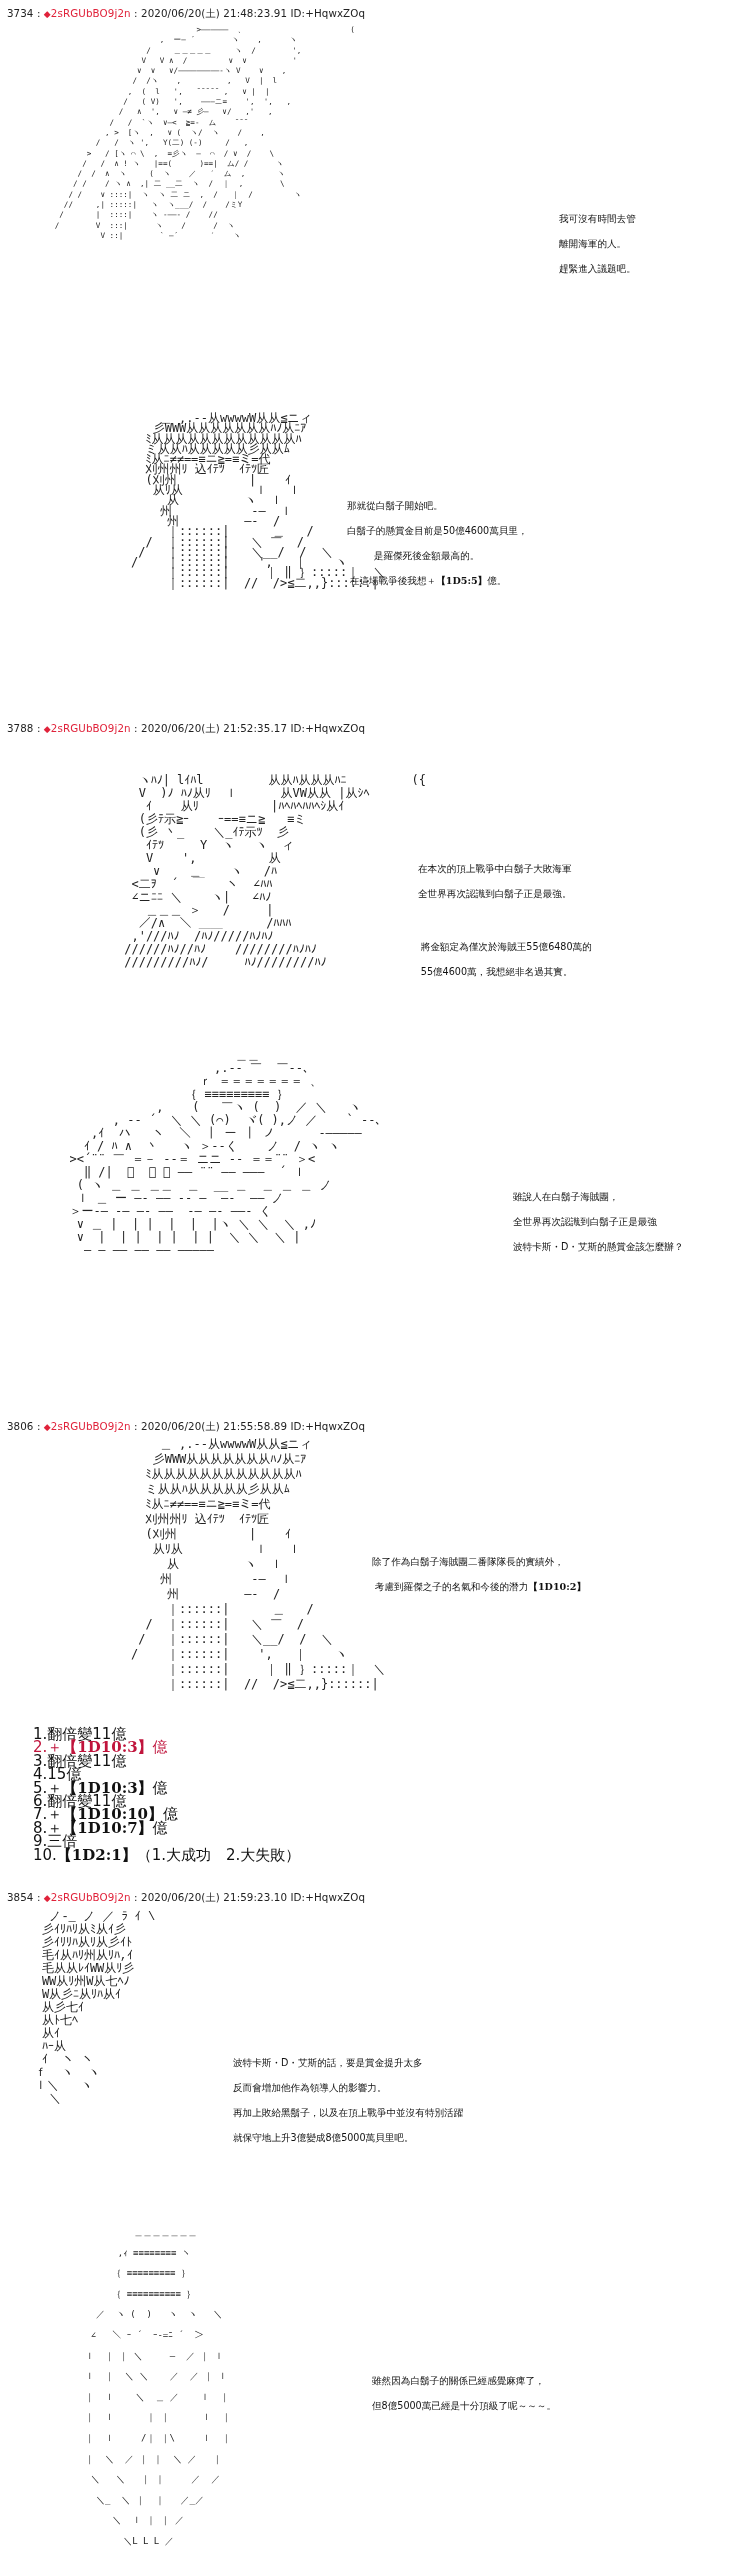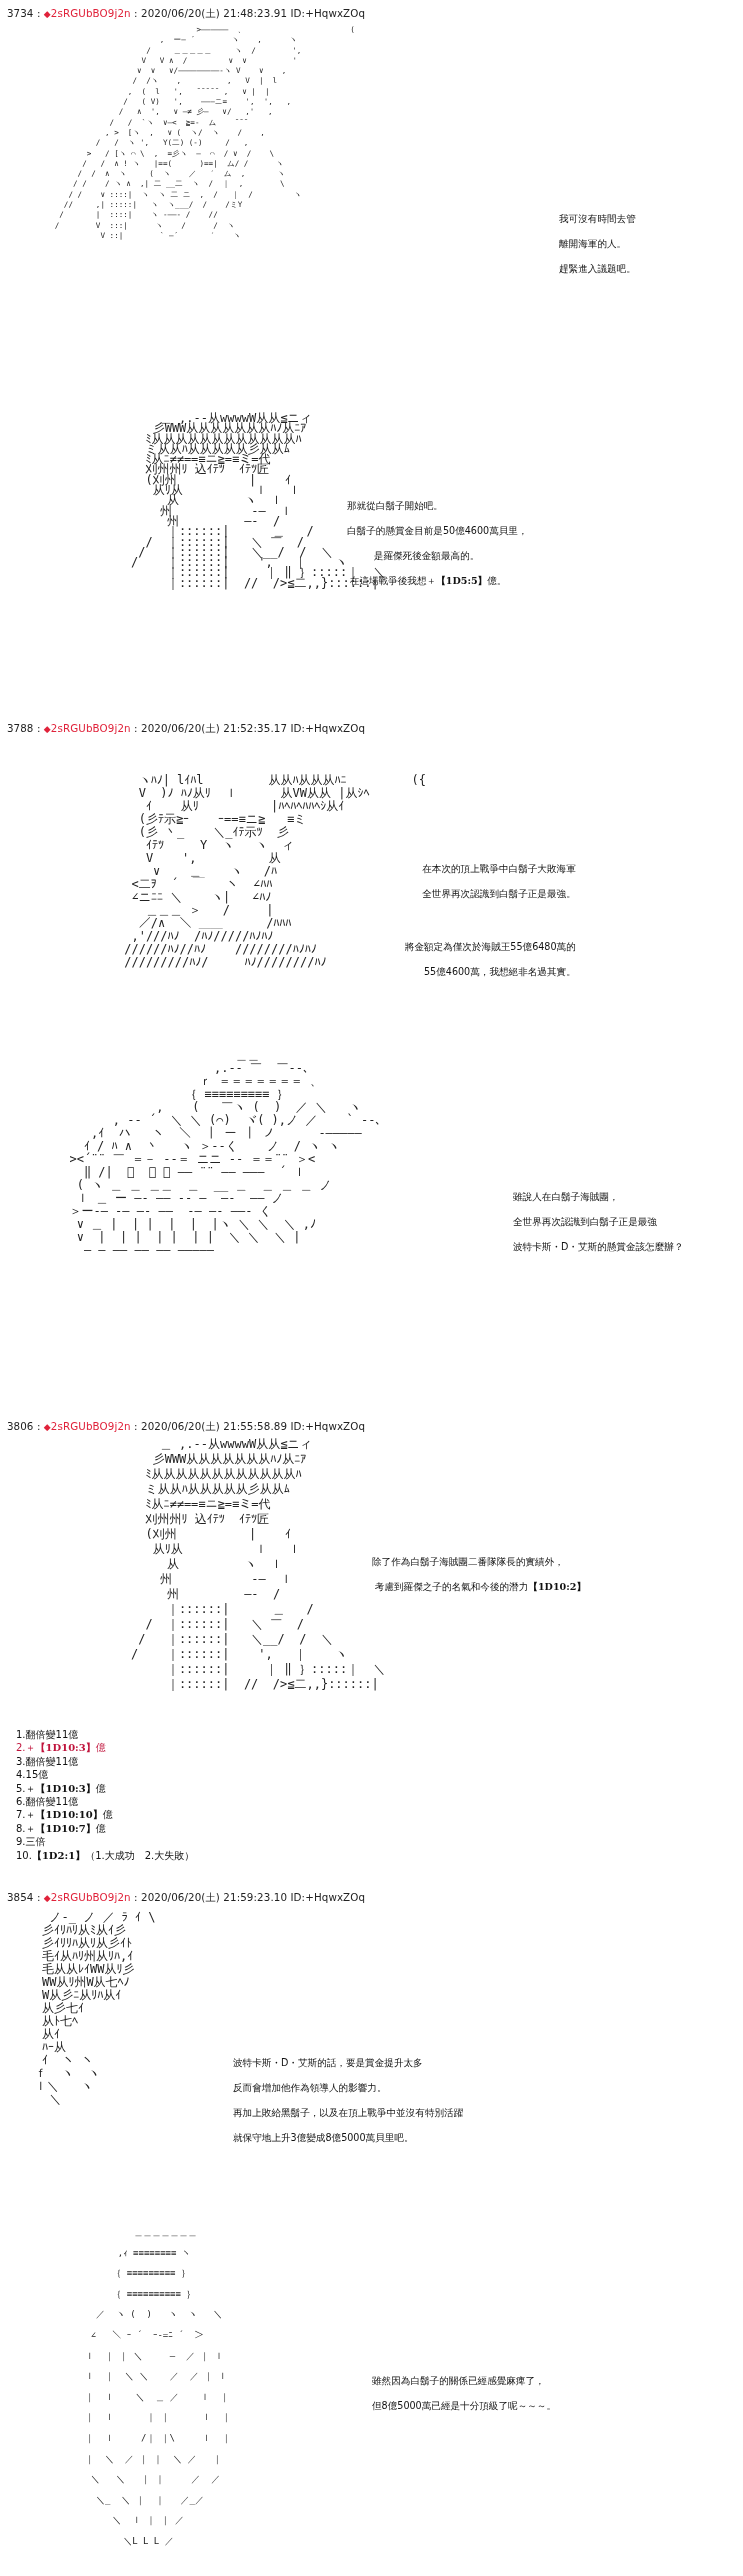--- a/index.html
+++ b/index.html
@@ -5,21 +5,21 @@
   html, body { margin: 0; padding: 0; background: #ffffff; }
   body { width: 743px; height: 2576px; position: relative; overflow: hidden;
          font-family: "DejaVu Sans", "Liberation Sans", sans-serif; color: #111; }
   .post-header { position: absolute; left: 6.9px; font-size: 10.3px; white-space: nowrap; color: #222; letter-spacing: 0.1px; }
   .post-header .trip { color: #e0223a; }
   .post-header .diamond { color: #e0223a; font-size: 9px; }
   .art { position: absolute; font-family: "DejaVu Sans Mono", "Liberation Mono", monospace;
          font-size: 12px; line-height: 10.3px; white-space: pre; color: #222; }
   .dialog { position: absolute; font-size: 9.6px; line-height: 19px; white-space: nowrap; color: #111; }
   .dialog .dice { font-weight: bold; font-family: "DejaVu Serif", "Liberation Serif", serif; }
-  .choices { position: absolute; left: 16px; top: 1728px; font-size: 10px; line-height: 13.4px; white-space: nowrap; }
+  .choices { position: absolute; left: 33px; top: 1728px; font-size: 15px; line-height: 13.4px; white-space: nowrap; }
   .choices .dice { font-weight: bold; font-family: "DejaVu Serif", "Liberation Serif", serif; }
   .choices .selected { color: #c0143c; }
 </style>
 </head>
 <body>
 
 <div class="post-header" style="top:6.9px;">
   <span>3734</span>
   <span>:</span>
   <span class="diamond">◆</span><span class="trip">2sRGUbBO9j2n</span>
@@ -99,21 +99,21 @@
     ｲﾃﾂ     Υ  ヽ   ヽ  ィ
     V    ',          从
      ∨    ＿    ヽ   /ﾊ
   &lt;二ｦ  ´  ￣   ヽ  ∠ﾊﾊ
   ∠ニﾆﾆ ＼    ヽ|   ∠ﾊﾉ
     ＿＿＿ ＞   /     |
    ／/∧  ＼ ＿＿      /ﾊﾊﾊ
   ,'///ﾊﾉ  /ﾊﾉ/////ﾊﾉﾊﾉ
  //////ﾊﾉ//ﾊﾉ    ////////ﾊﾉﾊﾉ
  /////////ﾊﾉ/     ﾊﾉ////////ﾊﾉ</div>
-<div class="dialog" style="left:402px; top:856px; line-height:25px;text-align:right;">
+<div class="dialog" style="left:418px; top:856px; line-height:25px;">
   <div>在本次的頂上戰爭中白鬍子大敗海軍</div>
   <div>全世界再次認識到白鬍子正是最強。</div>
   <div style="padding-left:2.8px;margin-top:28px;">將金額定為僅次於海賊王55億6480萬的</div>
   <div style="padding-left:2.8px;">55億4600萬，我想絕非名過其實。</div>
 </div>
 
 <div class="art" style="left:55px; top:1049px; line-height:13px;">                         ＿＿
                       ,.-‐ ￣  ￣‐-､
                     ｒ ＝＝＝＝＝＝＝ 、
                   ｛ ≡≡≡≡≡≡≡≡≡ ｝
@@ -190,21 +190,21 @@
 </div>
 
 <div class="post-header" style="top:1891px;">
   <span>3854</span>
   <span>:</span>
   <span class="diamond">◆</span><span class="trip">2sRGUbBO9j2n</span>
   <span>:</span>
   <span>2020/06/20(土) 21:59:23.10</span>
   <span>ID:+HqwxZOq</span>
 </div>
-<div class="art" style="left:27.5px; top:1911px; line-height:13px;">   ノ‐_ ノ ／ ﾗ ｲ \
+<div class="art" style="left:27.5px; top:1911px; line-height:13px;font-family:Liberation Mono, monospace;">   ノ‐_ ノ ／ ﾗ ｲ \
   彡ｲﾘﾊﾘ从ﾐ从ｲ彡
   彡ｲﾘﾘﾊ从ﾘ从彡ｲﾄ
   毛ｲ从ﾊﾘ州从ﾘﾊ,ｲ
   毛从从ﾚｲWW从ﾘ彡
   WW从ﾘ州W从七ﾍﾉ
   W从彡ﾆ从ﾘﾊ从ｲ
   从彡七ｲ
   从ﾄ七ﾍ
   从ｲ
   ﾊｰ从

